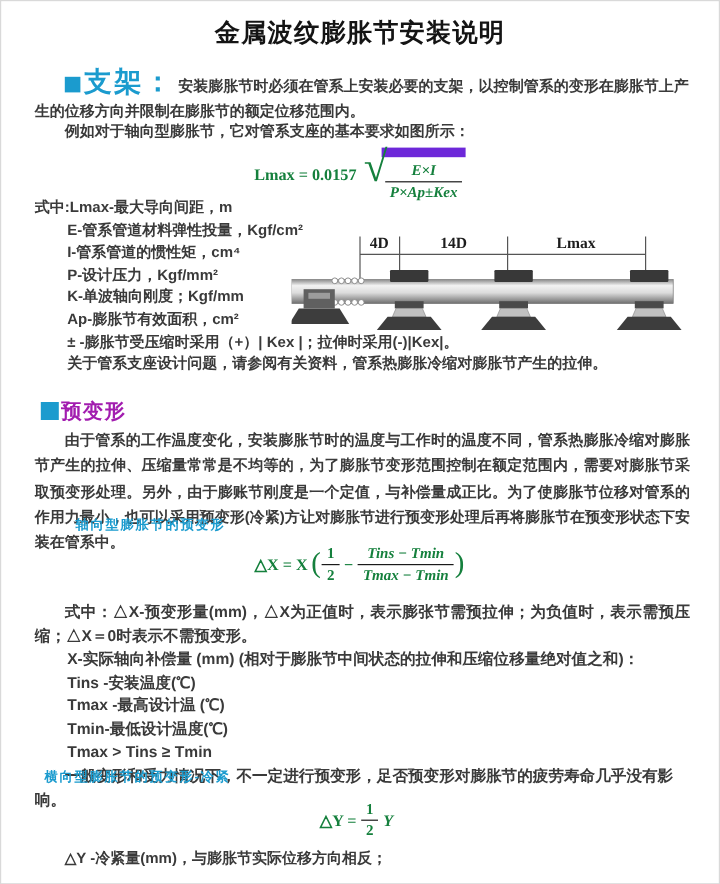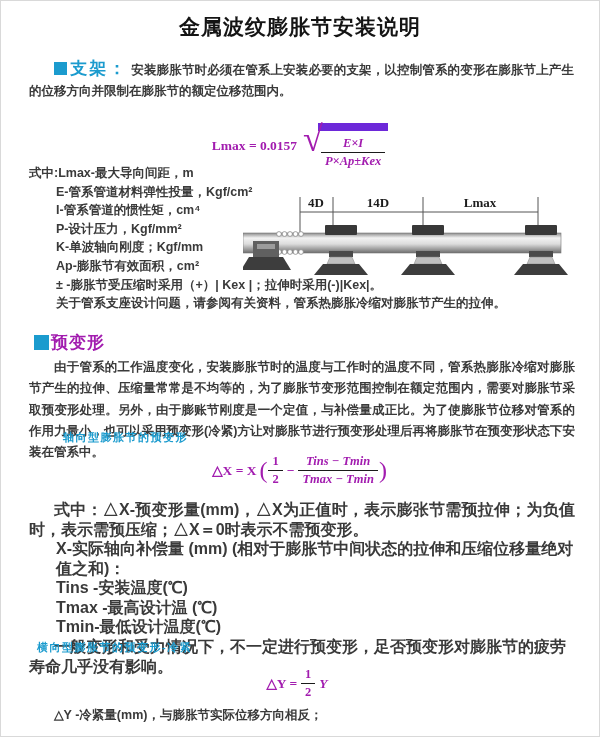--- a/index.html
+++ b/index.html
@@ -8,56 +8,57 @@
     border:1px solid #d9d9d9;overflow:hidden;
     font-family:"Liberation Sans",sans-serif;color:#3a3a3a;
   }
   .abs{position:absolute;}
   
   .title{top:12px;left:0;width:100%;text-align:center;font-size:21px;font-weight:700;color:#141414;letter-spacing:1px;}
   
   .body-text{font-size:12.5px;font-weight:600;line-height:21px;text-align:justify;color:#3a3a3a;}
   .sq{display:inline-block;width:13px;height:13px;background:#1b9bce;margin-right:3px;vertical-align:-1px;}
   .sq-lg{width:15px;height:15px;vertical-align:-2px;margin-right:2px;}
-  .blue-inline{color:#1b9bce;font-size:17px;font-weight:700;letter-spacing:2px;}
+  .blue-inline{color:#1b9bce;font-size:23px;font-weight:700;letter-spacing:2px;}
   .blue-head{color:#a21caf;font-size:17px;font-weight:700;letter-spacing:1px;}
   .blue-sub{color:#1b9bce;font-size:11px;font-weight:700;letter-spacing:1.5px;}
   
-  .formula{font-family:"Liberation Serif",serif;color:#a21caf;font-weight:700;display:flex;align-items:center;justify-content:center;}
+  .formula{font-family:"Liberation Serif",serif;color:#15803d;font-weight:700;display:flex;align-items:center;justify-content:center;}
   .f-lhs{font-size:13.5px;margin-right:6px;}
   .frac{display:inline-flex;flex-direction:column;text-align:center;line-height:1.2;font-style:italic;font-size:12.5px;font-weight:600;}
   .frac .fnum{border-bottom:1px solid #1a1a1a;padding:0 4px 1px;}
   .frac .fden{padding:1px 4px 0;}
   .frac.upright{font-style:normal;}
   .sqrt{display:inline-flex;align-items:flex-start;}
   .sqrt-sym{font-size:36px;font-weight:400;line-height:0.88;margin-right:-5px;transform:translateY(1px);}
   .sqrt-body{border-top:8px solid #6d28d9;padding:2px 3px 0;}
   .paren{font-size:24px;font-weight:400;line-height:1;padding:0 1px;transform:translateY(-1px);}
   .fmid{font-size:13.5px;padding:0 4px;}
   
   .defs{font-size:12.5px;font-weight:600;line-height:18.6px;color:#3a3a3a;}
   .defs .ind{padding-left:27px;}
   
-  .notes{font-size:16px;font-weight:600;line-height:19.6px;color:#3a3a3a;}
+  .notes{font-size:13px;font-weight:600;line-height:19.6px;color:#3a3a3a;}
   .notes .first{text-indent:25px;text-align:justify;line-height:19.5px;margin-bottom:0;}
   .notes .ind{padding-left:27px;}
   .notes .lastline{text-indent:25px;}
   .indent1{text-indent:25px;}
 </style>
 </head>
 <body>
 
 <div class="page">
 
   <div class="abs title">金属波纹膨胀节安装说明</div>
 
   <div class="abs body-text" style="top:57px;left:28px;width:545px;">
     <span style="padding-left:25px;"></span><span class="sq"></span><span class="blue-inline">支架：</span>
     <span>安装膨胀节时必须在管系上安装必要的支架，以控制管系的变形在膨胀节上产生的位移方向并限制在膨胀节的额定位移范围内。</span>
   </div>
+  <div class="abs body-text indent1" style="top:98px;left:28px;width:545px;">例如对于轴向型膨胀节，它对管系支座的基本要求如图所示：</div>
 
   <div class="abs formula" style="top:122px;left:0;width:100%;">
     <span class="f-lhs">Lmax = 0.0157</span>
     <span class="sqrt">
       <span class="sqrt-sym">√</span>
       <span class="sqrt-body">
         <span class="frac">
           <span class="fnum">E×I</span>
           <span class="fden">P×Ap±Kex</span>
         </span>
@@ -164,20 +165,21 @@
     </span>
     <span class="paren">)</span>
   </div>
 
   <div class="abs notes" style="top:499px;left:28px;width:546px;">
     <div class="first">式中：△X-预变形量(mm)，△X为正值时，表示膨张节需预拉伸；为负值时，表示需预压缩；△X＝0时表示不需预变形。</div>
     <div class="ind">X-实际轴向补偿量 (mm) (相对于膨胀节中间状态的拉伸和压缩位移量绝对值之和)：</div>
     <div class="ind">Tins -安装温度(℃)</div>
     <div class="ind">Tmax -最高设计温 (℃)</div>
     <div class="ind">Tmin-最低设计温度(℃)</div>
+    <div class="ind">Tmax &gt; Tins ≥ Tmin</div>
     <div class="lastline">一般变形和受力情况下，不一定进行预变形，足否预变形对膨胀节的疲劳寿命几乎没有影响。</div>
   </div>
 
   <div class="abs blue-sub" style="top:639px;left:36px;">横向型膨胀节的预变形-冷紧</div>
 
   <div class="abs formula" style="top:666px;left:0;width:100%;">
     <span class="f-lhs" style="margin-right:4px;">△Y =</span>
     <span class="frac upright">
       <span class="fnum">1</span>
       <span class="fden">2</span>

